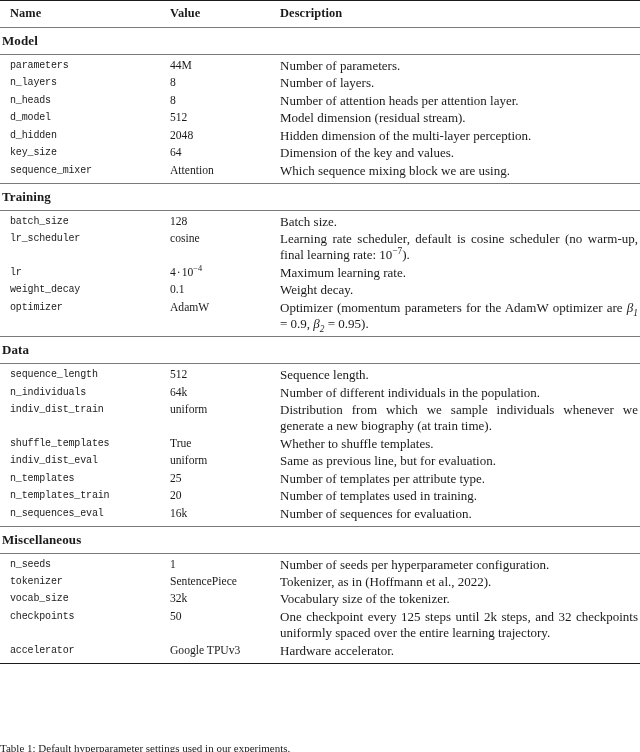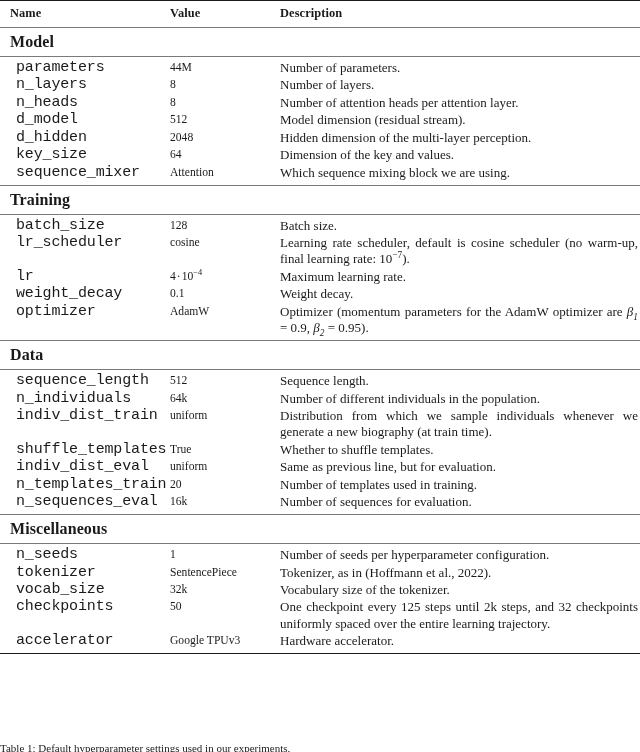--- a/index.html
+++ b/index.html
@@ -46,35 +46,35 @@
     vertical-align: bottom;
     letter-spacing: 0.1px;
   }
   th.hdr.name  { padding-left: 10px; }
   th.hdr.value { padding-left: 5px; }
   th.hdr.desc  { padding-left: 5px; font-family: Liberation Serif, serif; }
 
   
   td.section {
     font-weight: bold;
-    font-size: 16px;
-    padding: 5px 0 5px 10px;
+    font-size: 13px;
+    padding: 5px 0 5px 2px;
     letter-spacing: 0.1px;
   }
 
   
   td.cell {
     vertical-align: top;
     padding: 0.6px 0 0.6px 0;
     line-height: 16.3px;
   }
   td.cell.name {
-    padding-left: 16px;
+    padding-left: 10px;
     font-family: "Liberation Mono", "DejaVu Sans Mono", monospace;
-    font-size: 15px;
+    font-size: 10px;
     letter-spacing: -0.15px;
     white-space: nowrap;
   }
   td.cell.value {
     padding-left: 5px;
     font-size: 11.6px;
     white-space: nowrap;
   }
   td.cell.desc {
     padding-left: 5px;
@@ -263,20 +263,25 @@
         <td class="cell name">shuffle_templates</td>
         <td class="cell value">True</td>
         <td class="cell desc">Whether to shuffle templates.</td>
       </tr>
       <tr class="datarow">
         <td class="cell name">indiv_dist_eval</td>
         <td class="cell value">uniform</td>
         <td class="cell desc">Same as previous line, but for evaluation.</td>
       </tr>
       <tr class="datarow">
+        <td class="cell name">n_templates</td>
+        <td class="cell value">25</td>
+        <td class="cell desc">Number of templates per attribute type.</td>
+      </tr>
+      <tr class="datarow">
         <td class="cell name">n_templates_train</td>
         <td class="cell value">20</td>
         <td class="cell desc">Number of templates used in training.</td>
       </tr>
       <tr class="datarow">
         <td class="cell name">n_sequences_eval</td>
         <td class="cell value">16k</td>
         <td class="cell desc">Number of sequences for evaluation.</td>
       </tr>
     </tbody>

